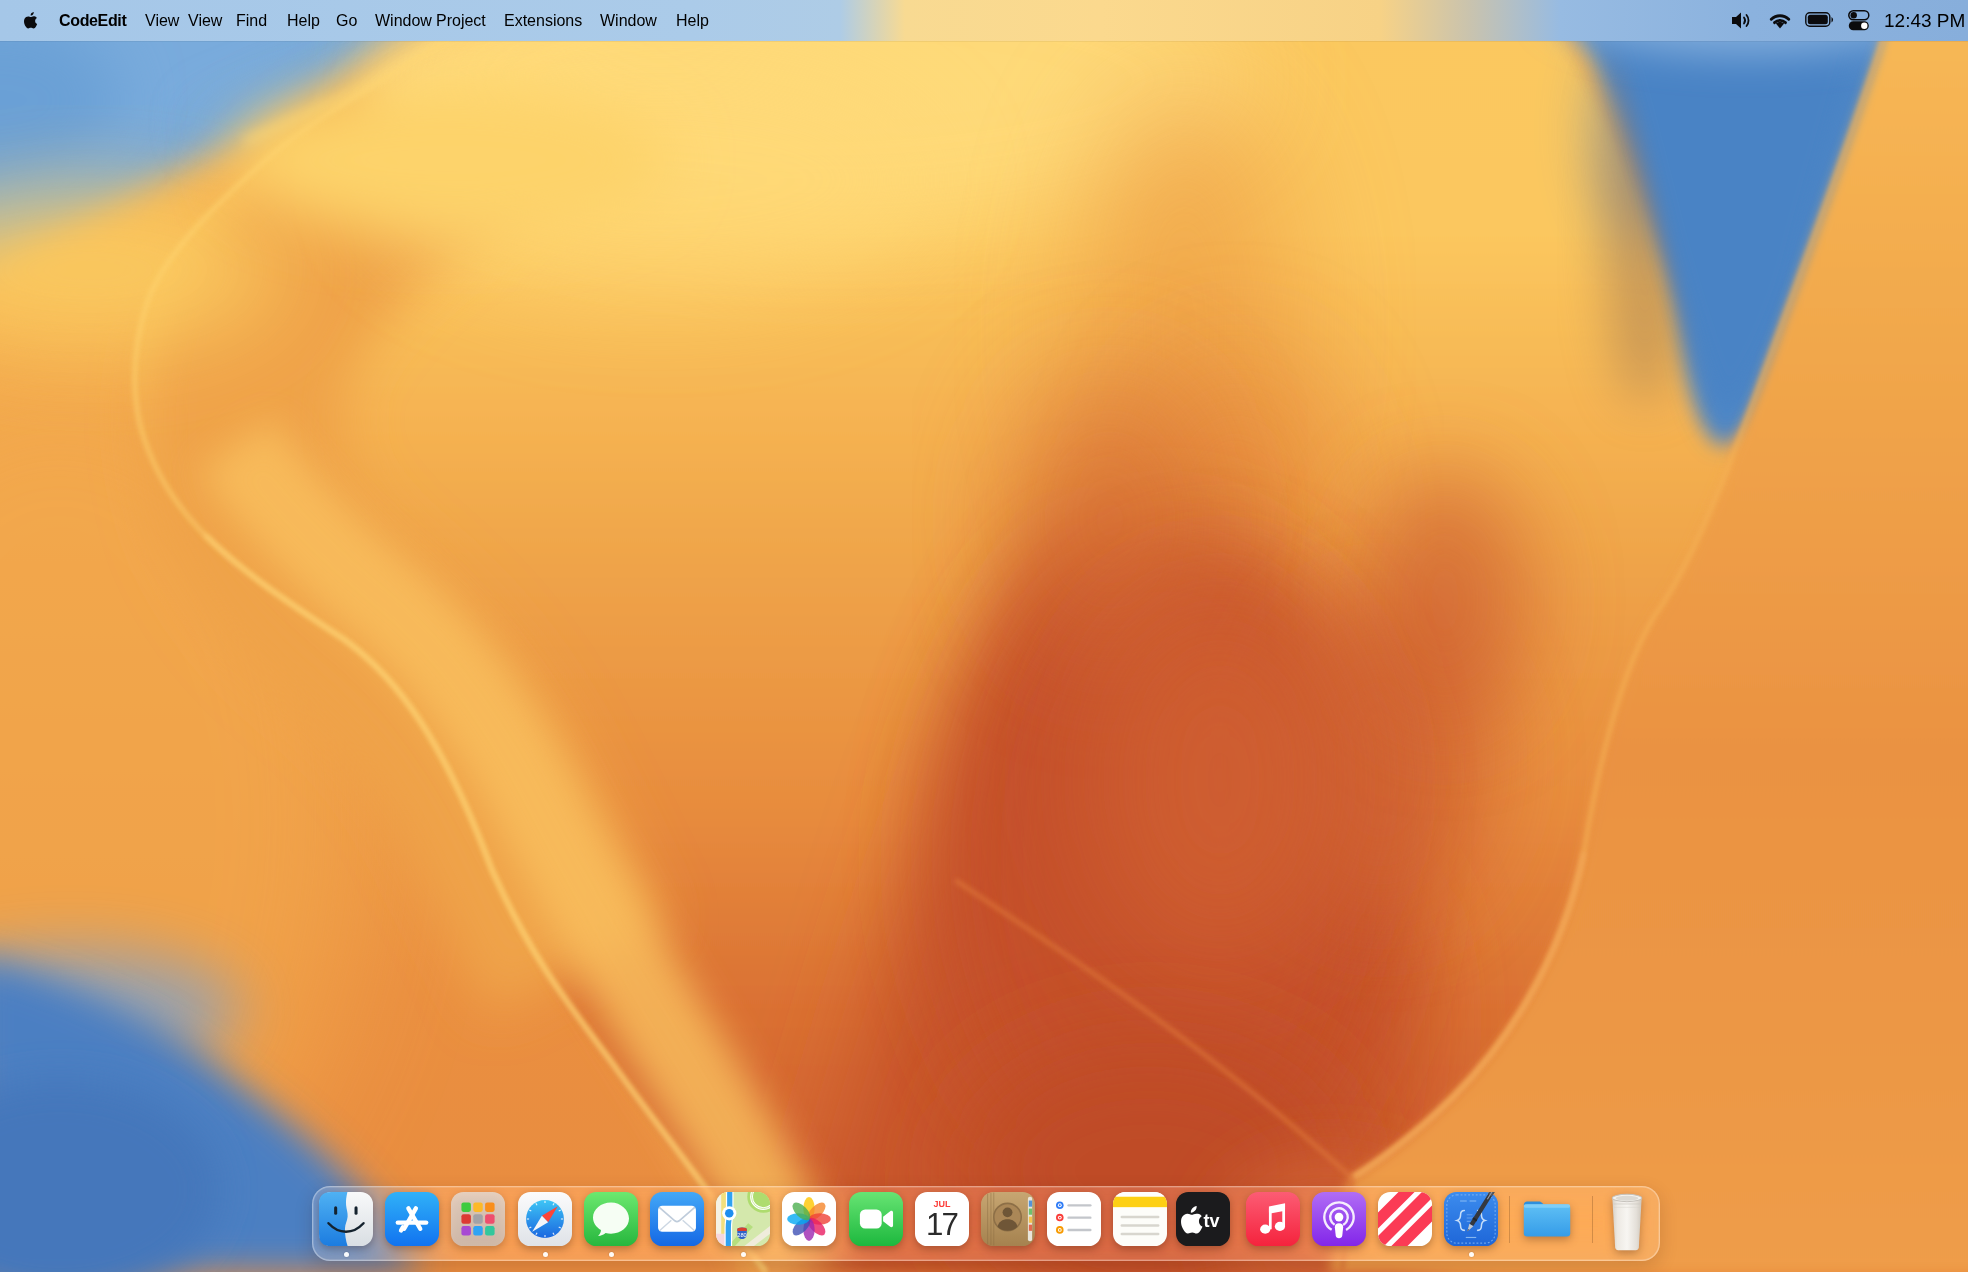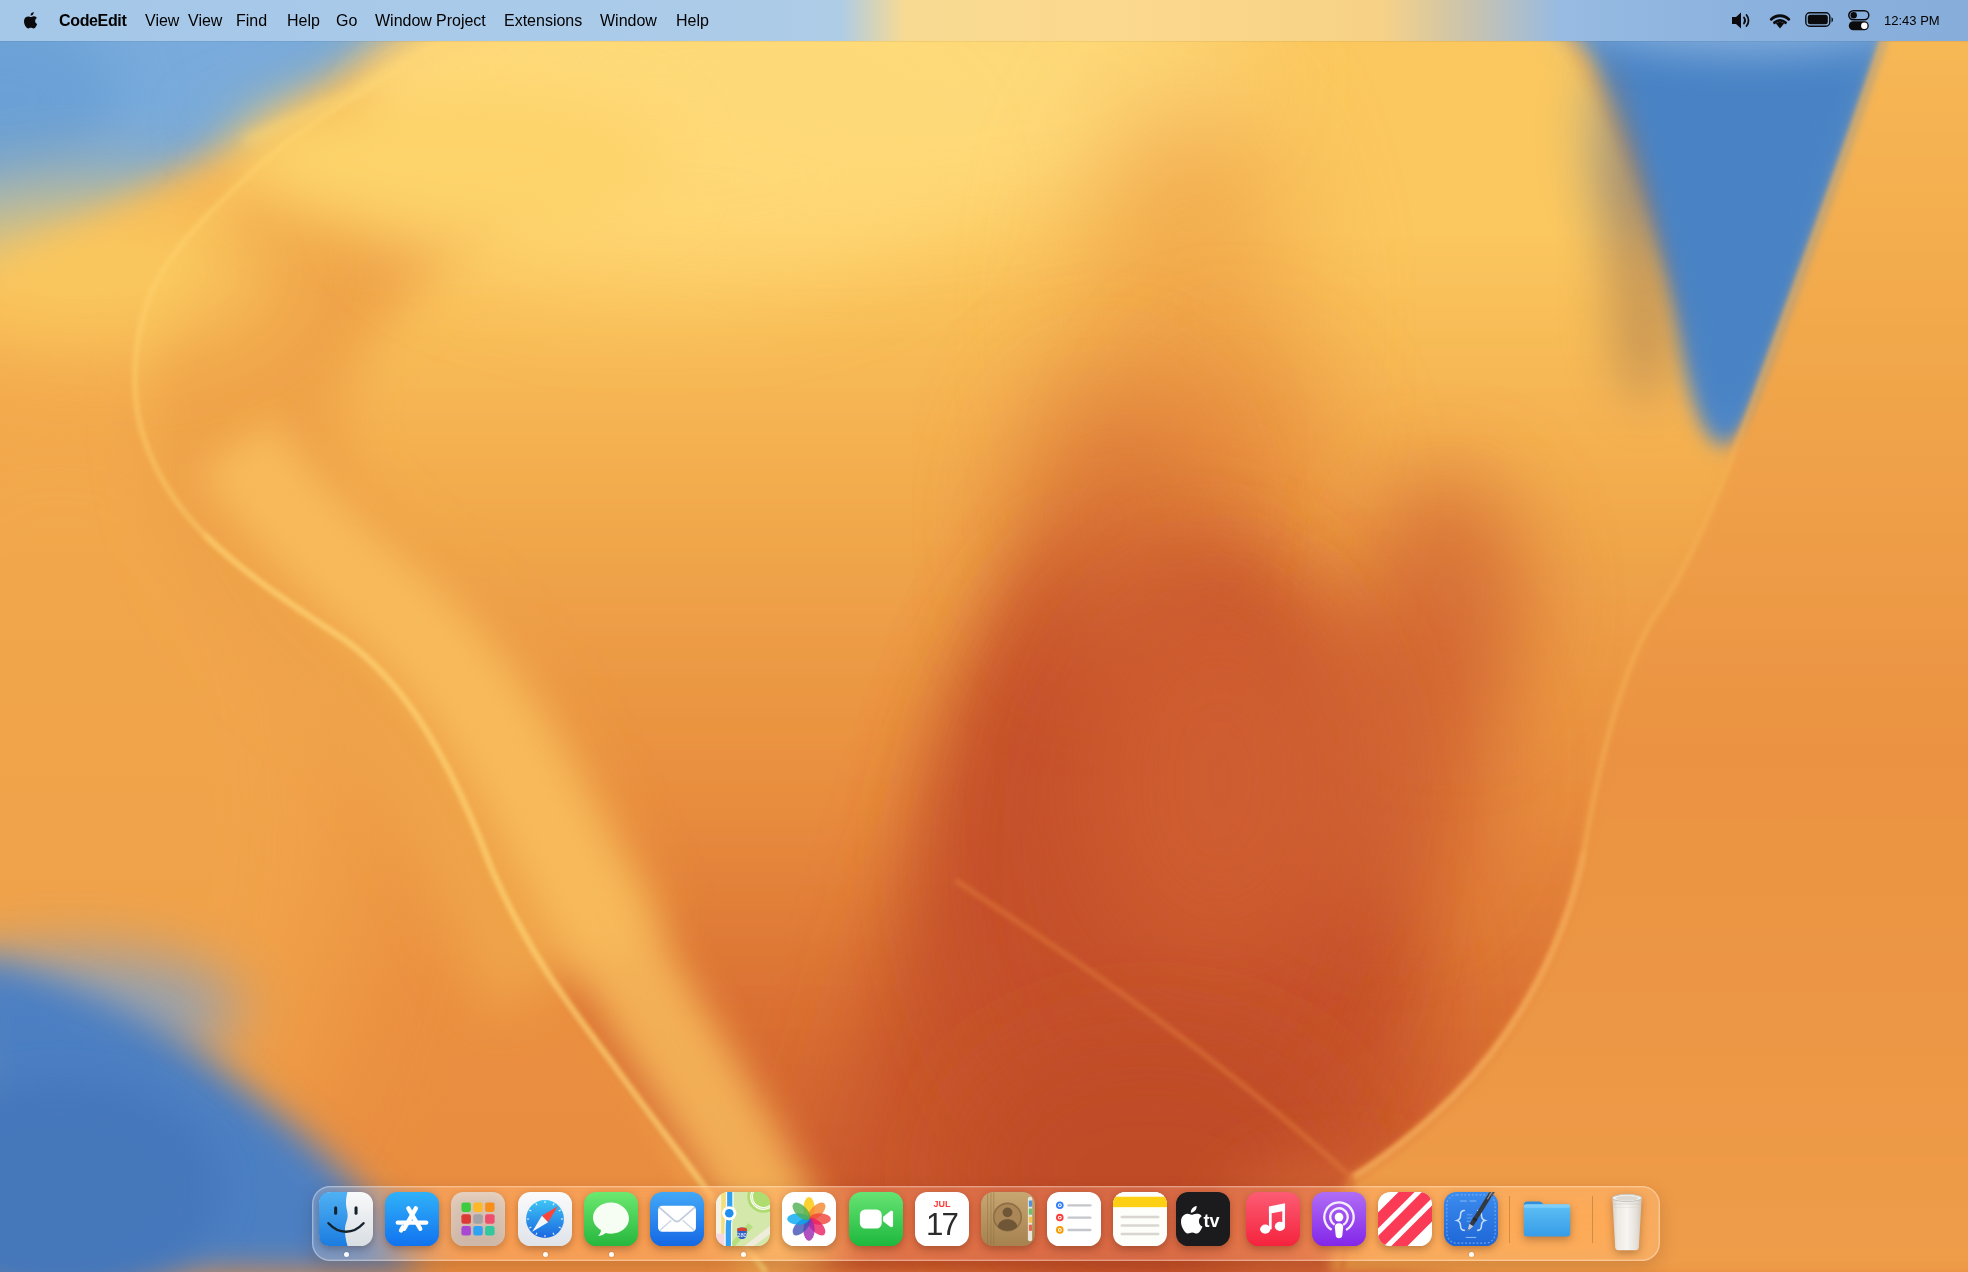--- a/index.html
+++ b/index.html
@@ -4,21 +4,21 @@
 <style>
   html,body{margin:0;padding:0;width:1968px;height:1272px;overflow:hidden;background:#e8903f;
     font-family:"Liberation Sans", sans-serif;}
   #wall{position:absolute;left:0;top:0;width:1968px;height:1272px;}
   
   #menubar{position:absolute;left:0;top:0;width:1968px;height:41px;
     background:linear-gradient(90deg,#a5c7e8 0px,#abcbe9 690px,#aecce6 840px,#f8da92 905px,#fbd98e 1100px,#f7d286 1380px,#c9c3ae 1470px,#97bbe2 1560px,#8bb2de 1750px,#87aedb 1968px);
     box-shadow:0 0.5px 0 rgba(0,0,0,0.10);}
   #menubar .it{position:absolute;top:0;height:29px;line-height:41px;white-space:nowrap;}
   #menubar .bold{font-weight:bold;}
-  #clock{position:absolute;top:0;height:41px;line-height:41px;font-size:13px;left:1884px;}
+  #clock{position:absolute;top:0;height:41px;line-height:41px;font-size:19px;left:1884px;}
   
   #dock{position:absolute;left:312px;top:1186px;width:1348px;height:75px;border-radius:18px;
     background:rgba(255,240,228,0.20);
     border:1px solid rgba(255,255,255,0.35);
     box-shadow:inset 0 0 0 0.5px rgba(255,255,255,0.25), 0 6px 18px rgba(80,30,0,0.18);
     backdrop-filter:blur(26px) saturate(1.25);
     box-sizing:border-box;}
   .ic{position:absolute;width:38px;height:54px;top:1192px;}
   .ic svg{position:absolute;left:0;top:0;filter:drop-shadow(0 3px 4px rgba(40,10,0,0.30));}
   .dot{position:absolute;top:1252px;width:5px;height:5px;border-radius:50%;background:rgba(255,255,255,0.95);box-shadow:0 0 2px rgba(0,0,0,0.25);}

